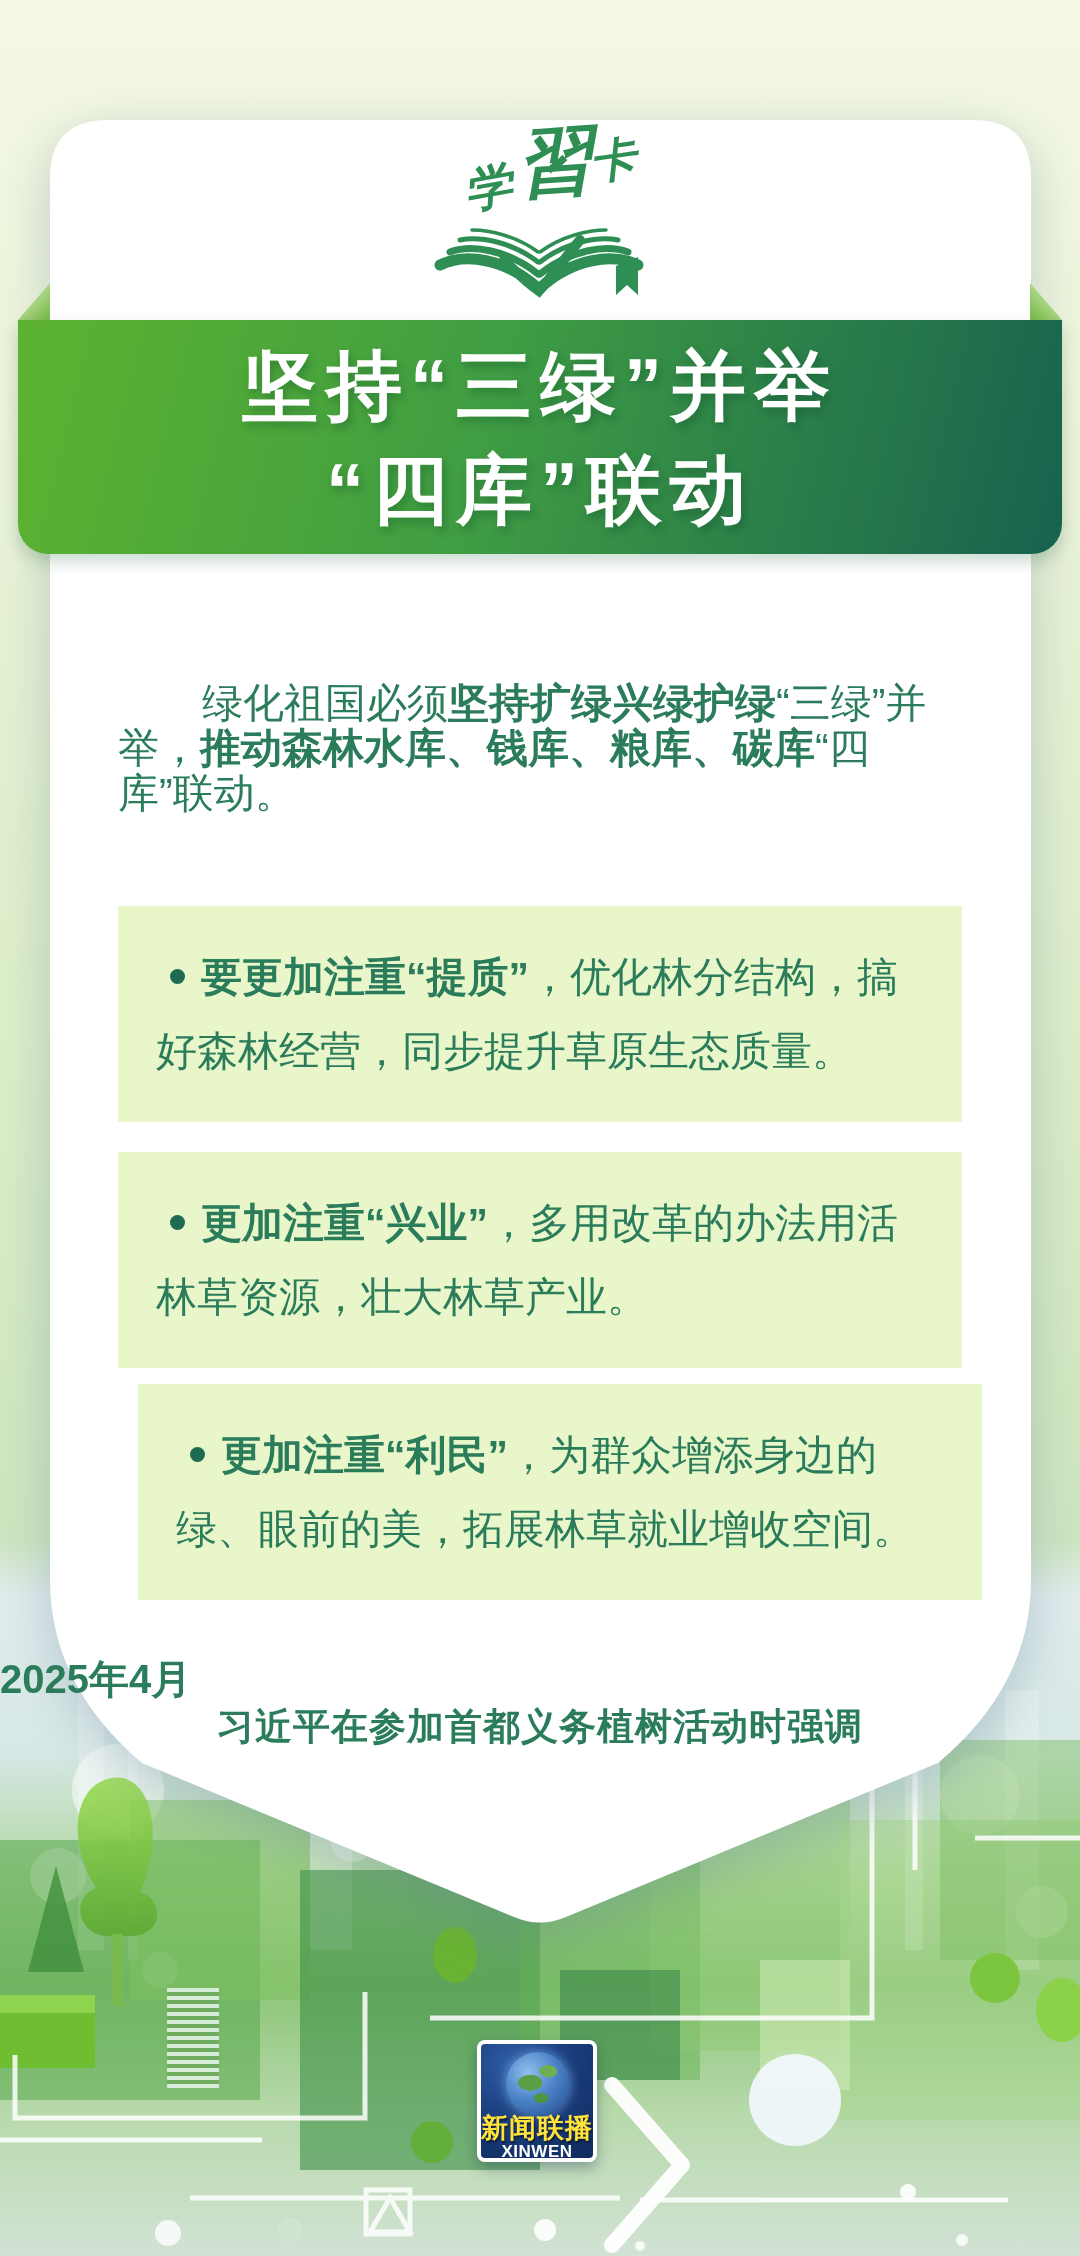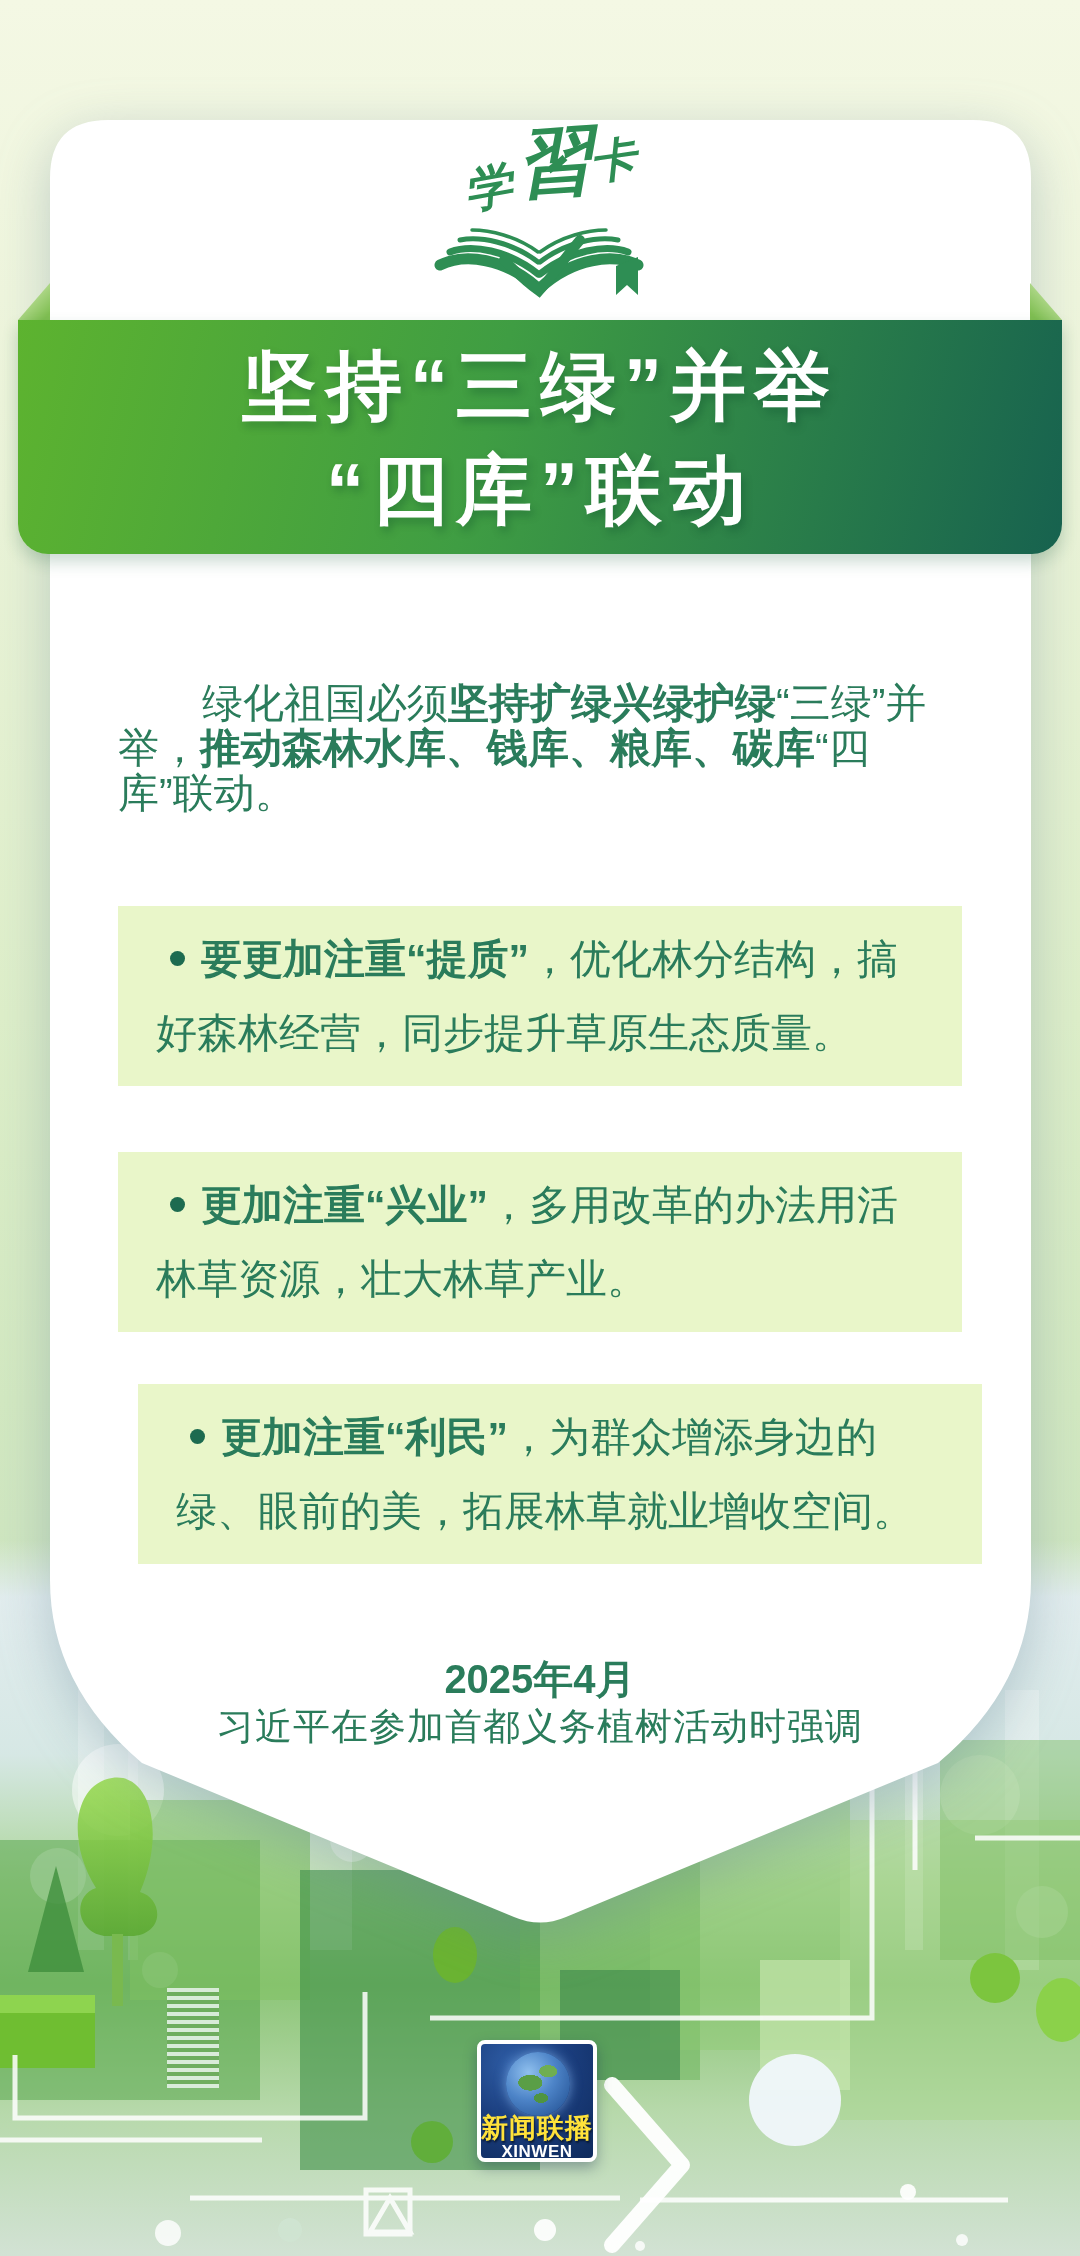--- a/index.html
+++ b/index.html
@@ -38,31 +38,31 @@
   .banner .line1{padding-top:14px;}
   
   .intro{
     position:absolute;left:118px;top:640px;width:844px;z-index:4;
     font-size:41px;line-height:45px;color:#2a7c5b;text-indent:84px;
   }
   .intro b,.point b{font-weight:800;}
   
   .point{
     position:absolute;left:118px;width:768px;z-index:4;
-    background:#e9f6c9;padding:16px 38px;
+    background:#e9f6c9;padding:34px 38px;
     font-size:41px;line-height:74px;color:#2a7c5b;
   }
   .point-1{top:906px;} .point-2{top:1152px;} .point-3{top:1384px;margin-left:20px;}
   .bullet{display:inline-block;width:15px;height:15px;border-radius:50%;
     background:#1d6b50;margin:0 16px 8px 14px;vertical-align:middle;}
   
-  .q-date{position:absolute;left:0;top:1652px;width:1080px;text-align:center;z-index:4;
+  .q-date{position:absolute;left:0;top:1652px;width:1080px;z-index:4;
     font-size:40px;font-weight:700;color:#2a7c5b;}
   .q-attr{position:absolute;left:0;top:1702px;width:1080px;text-align:center;z-index:4;
-    font-size:37px;font-weight:400;color:#2a7c5b;letter-spacing:1px;}
+    font-size:37px;font-weight:700;color:#2a7c5b;letter-spacing:1px;}
   
   .channel{
     position:absolute;left:477px;top:2040px;width:120px;height:122px;z-index:5;
     border-radius:8px;border:4px solid #ffffff;box-sizing:border-box;
     background:radial-gradient(circle at 28% 18%,#2f5ea6 0%,#1b3e7e 45%,#0e2a5c 100%);
     box-shadow:0 6px 14px rgba(20,40,80,.35);overflow:hidden;text-align:center;
   }
   .earth{position:absolute;left:25px;top:8px;width:64px;height:64px;border-radius:50%;
     background:
       radial-gradient(ellipse 20px 13px at 38% 48%,#5a9e46 0 60%,transparent 61%),

